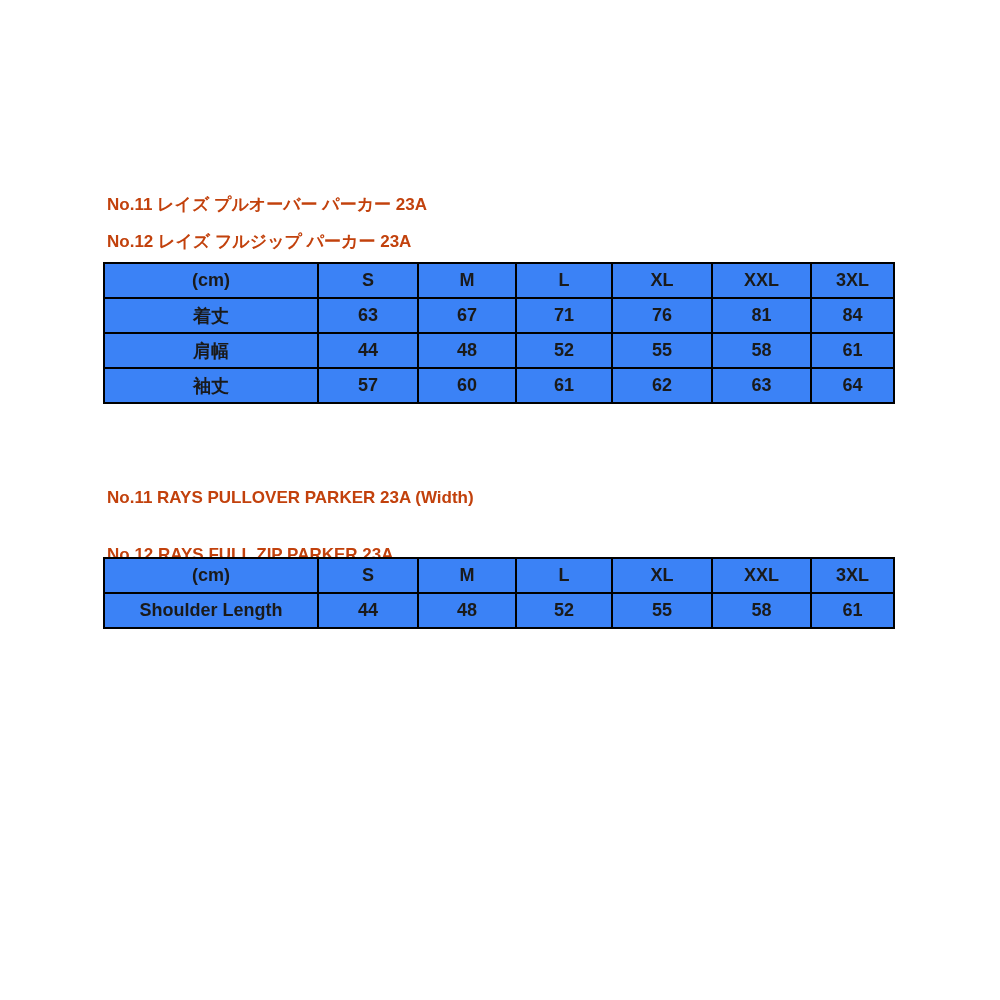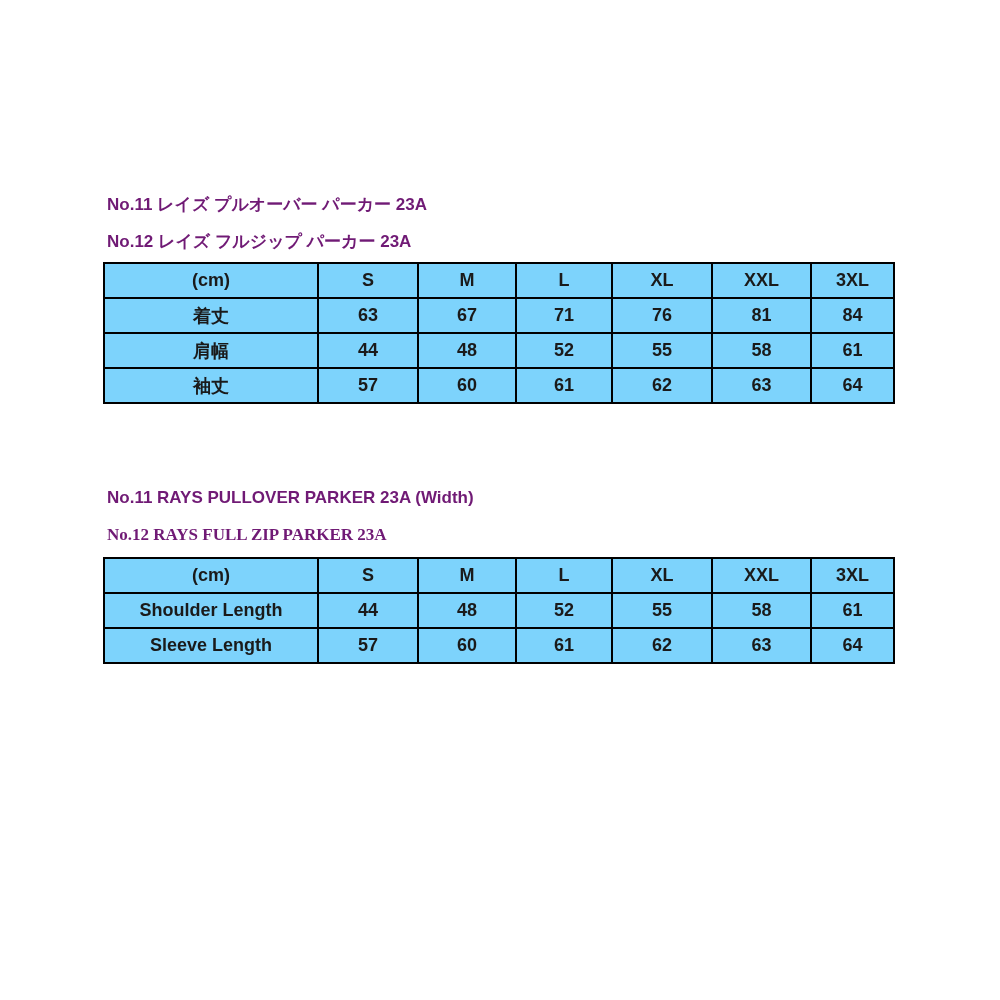--- a/index.html
+++ b/index.html
@@ -12,35 +12,35 @@
     height: 1000px;
     position: relative;
     font-family: "Liberation Sans", "DejaVu Sans", sans-serif;
     color: #1a1a1a;
   }
   .doc-title {
     position: absolute;
     left: 107px;
     font-size: 17px;
     font-weight: bold;
-    color: #701a75;
+    color: #c2410c;
     white-space: nowrap;
   }
   #title-ja-1 { top: 193px; }
   #title-ja-2 { top: 230px; }
   #title-en-1 { top: 488px; }
-  #title-en-2 { top: 525px; font-family: Liberation Serif, serif; }
+  #title-en-2 { top: 545px; }
 
   .size-table {
     position: absolute;
     left: 103px;
     border-collapse: collapse;
     table-layout: fixed;
     width: 790px;
-    background: #7dd3fc;
+    background: #3b82f6;
     padding-left: 47px;
   }
   #table-ja { top: 262px; }
   #table-en { top: 557px; }
 
   .size-table th,
   .size-table td {
     border: 2px solid #000000;
     text-align: center;
     vertical-align: middle;
@@ -145,23 +145,14 @@
   <tbody>
     <tr>
       <td>Shoulder Length</td>
       <td>44</td>
       <td>48</td>
       <td>52</td>
       <td>55</td>
       <td>58</td>
       <td>61</td>
     </tr>
-    <tr>
-      <td>Sleeve Length</td>
-      <td>57</td>
-      <td>60</td>
-      <td>61</td>
-      <td>62</td>
-      <td>63</td>
-      <td>64</td>
-    </tr>
   </tbody>
 </table>
 
 </body></html>

